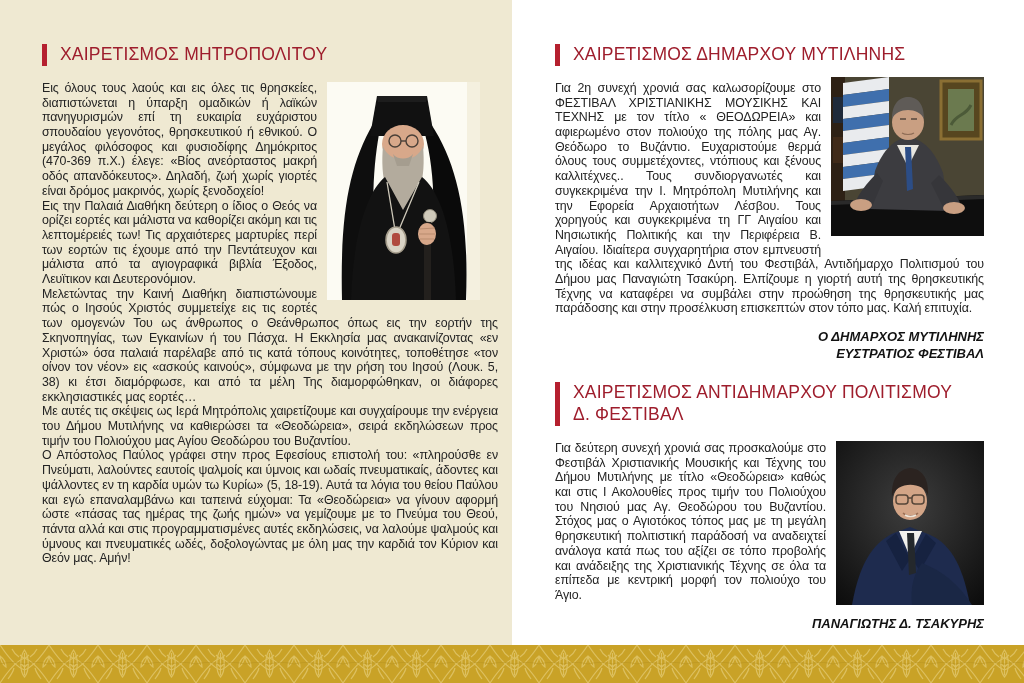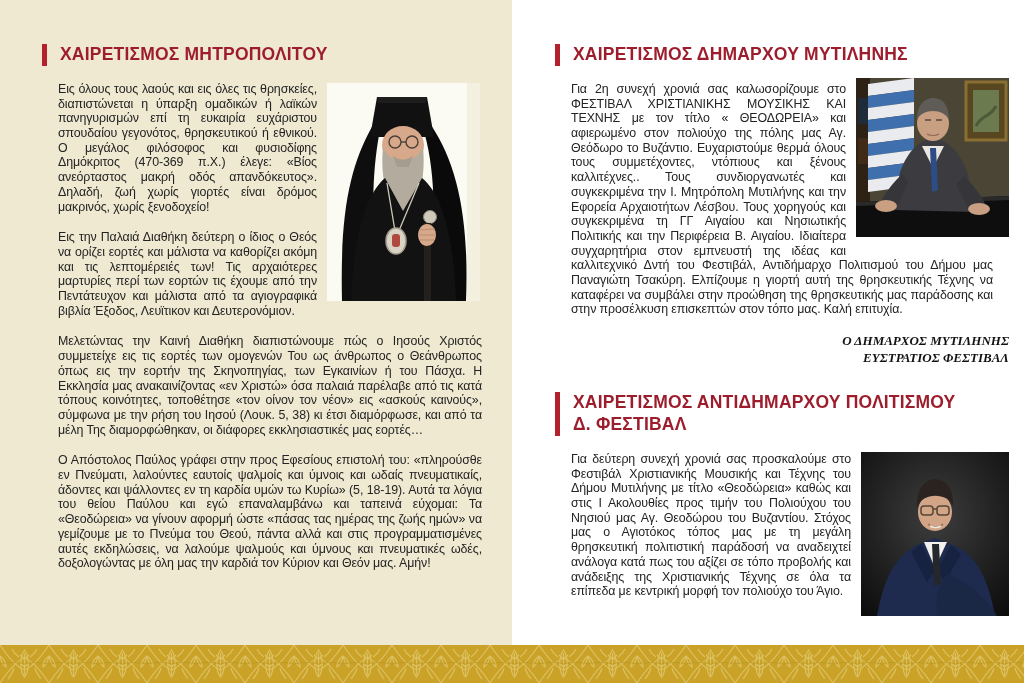--- a/index.html
+++ b/index.html
@@ -5,38 +5,38 @@
   :root{
     --left-bg:#efe9d2; --right-bg:#ffffff; --title-color:#9e1d2c; --accent-bar:#b5202f;
     --body-text:#232323; --band-gold:#c9a227; --band-line:#ddc05f;
   }
   *{box-sizing:border-box; margin:0; padding:0;}
   html,body{width:1024px; height:683px; overflow:hidden;}
   body{font-family:"Liberation Sans", sans-serif; color:var(--body-text); position:relative; background:#fff;}
   .spread{position:absolute; inset:0; display:flex;}
   .page{width:512px; height:683px;}
   .page.left{background:var(--left-bg); padding:44px 14px 0 42px;}
-  .page.right{background:var(--right-bg); padding:44px 15px 0 43px;}
+  .page.right{background:var(--right-bg); padding:44px 40px 0 43px;}
   .section-title{
-    font-size:17.5px; font-weight:bold; color:var(--title-color);
+    font-size:17.5px; font-weight:normal; color:var(--title-color);
     border-left:5px solid var(--accent-bar); padding-left:13px; line-height:1.25;
     letter-spacing:0.2px; margin-bottom:15px;
   }
   .section-title .tl{display:block;}
   .body-text{font-size:12.4px; line-height:14.7px; text-align:justify; letter-spacing:-0.1px;}
-  .body-text p{margin:16px;}
+  .body-text p{margin:0;}
   .photo{float:right; overflow:hidden; background:#000;}
   .photo svg{display:block;}
   .photo.metropolitan{width:153px; height:218px; margin:1px 18px 7px 10px; background:#fcfbf3;}
   .photo.mayor{width:153px; height:159px; margin:-4px 0 8px 10px;}
   .photo.deputy{width:148px; height:164px; margin:0 0 6px 10px;}
   .signature{clear:right; text-align:right; font-weight:bold; font-style:italic;
-    font-size:13px; line-height:16.5px; color:#121212; margin-top:13px;font-family:Liberation Serif, serif;}
+    font-size:13px; line-height:16.5px; color:#121212; margin-top:13px;}
   .sig-line{display:block;}
-  .section-gap{margin-top:26px;}
+  .section-gap{margin-top:20px;}
   .band{position:absolute; left:0; bottom:0; width:1024px; height:38px; z-index:5;}
 </style>
 </head>
 <body>
 
 <div class="spread">
 
   <div class="page left">
     <h1 class="section-title">
       <span class="tl">ΧΑΙΡΕΤΙΣΜΟΣ ΜΗΤΡΟΠΟΛΙΤΟΥ</span>
@@ -73,20 +73,21 @@
           <circle cx="103" cy="134" r="6.5" fill="#cfc9ba" stroke="#8e8878" stroke-width="1"></circle>
           <rect x="97" y="140" width="7" height="78" fill="#23201d"></rect>
           <ellipse cx="100" cy="152" rx="9" ry="11" fill="#d8a88a"></ellipse>
           <path d="M92,147 L108,146 M92,152 L108,152 M93,157 L107,157" stroke="#b98c6f" stroke-width="1" fill="none"></path>
         </svg>
       </div>
       <div>
           <p>Εις όλους τους λαούς και εις όλες τις θρησκείες, διαπιστώνεται η ύπαρξη ομαδικών ή λαϊκών πανηγυρισμών επί τη ευκαιρία ευχάριστου σπουδαίου γεγονότος, θρησκευτικού ή εθνικού. Ο μεγάλος φιλόσοφος και φυσιοδίφης Δημόκριτος (470-369 π.Χ.) έλεγε: «Βίος ανεόρταστος μακρή οδός απανδόκευτος». Δηλαδή, ζωή χωρίς γιορτές είναι δρόμος μακρινός, χωρίς ξενοδοχείο!</p>
           <p>Εις την Παλαιά Διαθήκη δεύτερη ο ίδιος ο Θεός να ορίζει εορτές και μάλιστα να καθορίζει ακόμη και τις λεπτομέρειές των! Τις αρχαιότερες μαρτυρίες περί των εορτών τις έχουμε από την Πεντάτευχον και μάλιστα από τα αγιογραφικά βιβλία Έξοδος, Λευϊτικον και Δευτερονόμιον.</p>
           <p>Μελετώντας την Καινή Διαθήκη διαπιστώνουμε πώς ο Ιησούς Χριστός συμμετείχε εις τις εορτές των ομογενών Του ως άνθρωπος ο Θεάνθρωπος όπως εις την εορτήν της Σκηνοπηγίας, των Εγκαινίων ή του Πάσχα. Η Εκκλησία μας ανακαινίζοντας «εν Χριστώ» όσα παλαιά παρέλαβε από τις κατά τόπους κοινότητες, τοποθέτησε «τον οίνον τον νέον» εις «ασκούς καινούς», σύμφωνα με την ρήση του Ιησού (Λουκ. 5, 38) κι έτσι διαμόρφωσε, και από τα μέλη Της διαμορφώθηκαν, οι διάφορες εκκλησιαστικές μας εορτές…</p>
+          <p>Με αυτές τις σκέψεις ως Ιερά Μητρόπολις χαιρετίζουμε και συγχαίρουμε την ενέργεια του Δήμου Μυτιλήνης να καθιερώσει τα «Θεοδώρεια», σειρά εκδηλώσεων προς τιμήν του Πολιούχου μας Αγίου Θεοδώρου του Βυζαντίου.</p>
           <p>Ο Απόστολος Παύλος γράφει στην προς Εφεσίους επιστολή του: «πληρούσθε εν Πνεύματι, λαλούντες εαυτοίς ψαλμοίς και ύμνοις και ωδαίς πνευματικαίς, άδοντες και ψάλλοντες εν τη καρδία υμών τω Κυρίω» (5, 18-19). Αυτά τα λόγια του θείου Παύλου και εγώ επαναλαμβάνω και ταπεινά εύχομαι: Τα «Θεοδώρεια» να γίνουν αφορμή ώστε «πάσας τας ημέρας της ζωής ημών» να γεμίζουμε με το Πνεύμα του Θεού, πάντα αλλά και στις προγραμματισμένες αυτές εκδηλώσεις, να λαλούμε ψαλμούς και ύμνους και πνευματικές ωδές, δοξολογώντας με όλη μας την καρδιά τον Κύριον και Θεόν μας. Αμήν!</p>
         </div>
     </div>
   </div>
 
   <div class="page right">
 
     <h1 class="section-title">
       <span class="tl">ΧΑΙΡΕΤΙΣΜΟΣ ΔΗΜΑΡΧΟΥ ΜΥΤΙΛΗΝΗΣ</span>
     </h1>
@@ -176,20 +177,21 @@
 
           <path d="M67,72 C71,76 78,76 82,72" stroke="#9a6f56" stroke-width="1.4" fill="none"></path>
           <path d="M69,74 C72,76 77,76 80,74" stroke="#efe6da" stroke-width="1.6" fill="none"></path>
         </svg>
       </div>
       <div>
           <p>Για δεύτερη συνεχή χρονιά σας προσκαλούμε στο Φεστιβάλ Χριστιανικής Μουσικής και Τέχνης του Δήμου Μυτιλήνης με τίτλο «Θεοδώρεια» καθώς και στις Ι Ακολουθίες προς τιμήν του Πολιούχου του Νησιού μας Αγ. Θεοδώρου του Βυζαντίου. Στόχος μας ο Αγιοτόκος τόπος μας με τη μεγάλη θρησκευτική πολιτιστική παράδοσή να αναδειχτεί ανάλογα κατά πως του αξίζει σε τόπο προβολής και ανάδειξης της Χριστιανικής Τέχνης σε όλα τα επίπεδα με κεντρική μορφή τον πολιούχο του Άγιο.</p>
         </div>
     </div>
     <div class="signature">
+        <span class="sig-line">ΠΑΝΑΓΙΩΤΗΣ Δ. ΤΣΑΚΥΡΗΣ</span>
       </div>
 
   </div>
 </div>
 
 <svg class="band" xmlns="http://www.w3.org/2000/svg" width="1024" height="38">
   <defs>
     <pattern id="bandpat" width="49" height="38" patternUnits="userSpaceOnUse">
       <rect width="49" height="38" style="fill:var(--band-gold)"></rect>
       <g fill="none" style="stroke:var(--band-line)" stroke-width="1.2">

